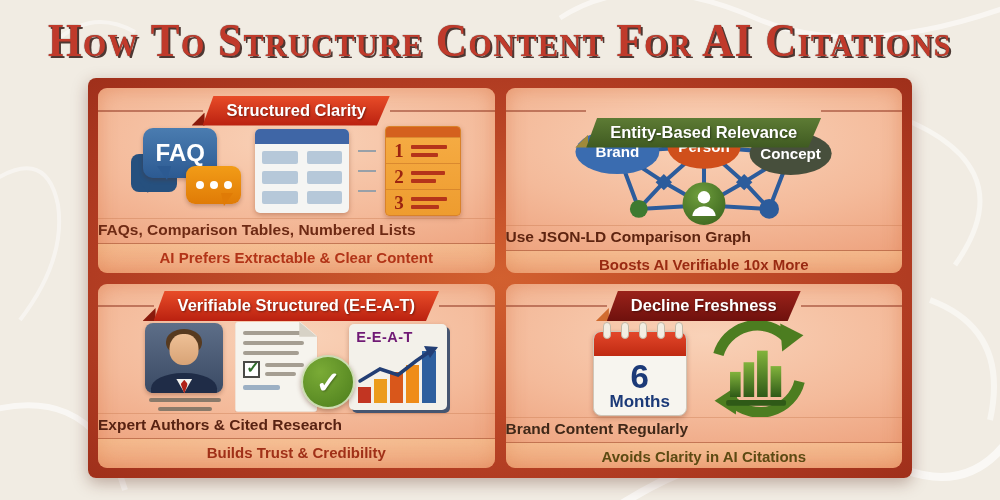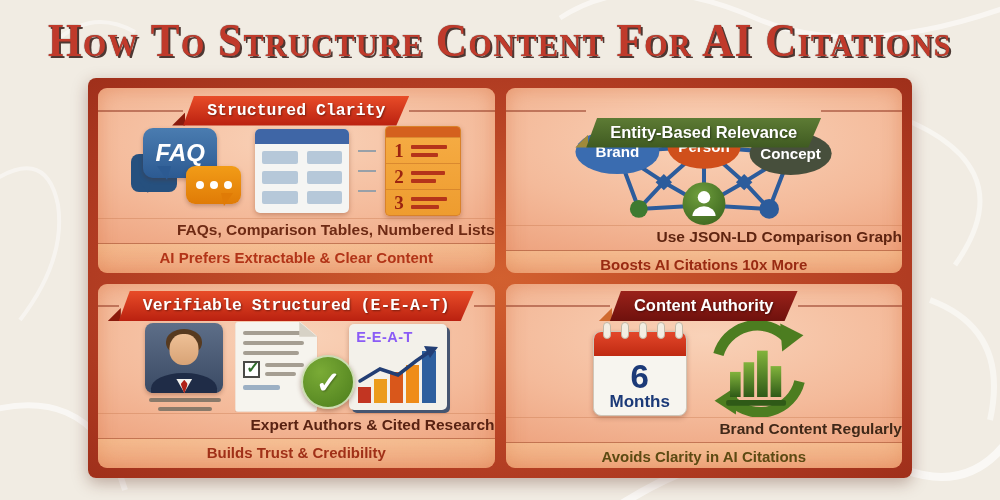--- a/index.html
+++ b/index.html
@@ -41,46 +41,46 @@
   .banner-row { display:flex; align-items:center; margin-top:8px; height:29px; flex:0 0 auto; }
   .hline { flex:1; height:2px; background:rgba(140,45,25,0.5); }
   .banner-wrap { position:relative; }
   .fold { position:absolute; left:-11px; bottom:0; width:13px; height:13px;
           clip-path:polygon(100% 0, 100% 100%, 0 100%); }
   .banner {
     position:relative; padding:5px 24px 6px; color:#fff; font-weight:bold; font-size:16.5px;
     text-shadow:1px 1px 2px rgba(0,0,0,0.4); white-space:nowrap;
     clip-path: polygon(11px 0, 100% 0, calc(100% - 13px) 100%, 0 100%);
   }
-  .b-red    { background:linear-gradient(180deg,#e84c28,#ba2110);font-family:Liberation Mono, monospace; }
+  .b-red    { background:linear-gradient(180deg,#e84c28,#ba2110); }
   .f-red    { background:#8a1a0c; }
   .b-green  { background:linear-gradient(180deg,#5d7b34,#3f5a21);margin-top:44px; }
   .f-green  { background:#a08a3a; }
   .b-maroon { background:linear-gradient(180deg,#9a221a,#6f110d); }
   .f-maroon { background:#d06b2f; }
 
   .icons { flex:1 1 auto; display:flex; align-items:center; justify-content:center; }
 
   .caption1 {
-    flex:0 0 auto; text-align:right; font-weight:bold; font-size:15.5px;
+    flex:0 0 auto; text-align:left; font-weight:bold; font-size:15.5px;
     padding:2px 0 4px; border-top:1px solid rgba(195,115,72,0.35);
   }
   .caption2 {
     flex:0 0 auto; text-align:center; font-weight:bold; font-size:15px;
     padding:5px 0 7px; border-top:1px solid rgba(150,60,30,0.5);
     background:linear-gradient(180deg, rgba(255,227,160,0.30), rgba(255,210,150,0.12));
   }
   .card1 .caption1{color:#6e2a14}.card1 .caption2{color:#b23418}
   .card2 .caption1{color:#5e2410}.card2 .caption2{color:#992a12}
   .card3 .caption1{color:#582212}.card3 .caption2{color:#a03018}
   .card4 .caption1{color:#402818}.card4 .caption2{color:#5c4a12}
 
   
   .icons1 { gap:14px; }
-  .faq-wrap { position:relative; width:110px; height:86px; flex:0 0 auto;font-style:italic; }
+  .faq-wrap { position:relative; width:110px; height:86px; flex:0 0 auto; }
   .bubble-back { position:absolute; left:0; top:26px; width:46px; height:38px;
     background:#26507e; border-radius:8px; }
   .bubble-back::after { content:''; position:absolute; left:8px; bottom:-10px;
     border:9px solid transparent; border-top:12px solid #26507e; border-right-width:3px; }
   .bubble-main { position:absolute; left:12px; top:0; width:74px; height:50px;
     background:linear-gradient(180deg,#4a7cb0,#2c5a92); border-radius:10px;
     display:flex; align-items:center; justify-content:center;
     color:#fff; font-weight:bold; font-size:24px; z-index:2;
     box-shadow:0 2px 4px rgba(90,40,20,0.3); }
   .bubble-main::after { content:''; position:absolute; left:14px; bottom:-12px;
@@ -150,21 +150,21 @@
   .bigcheck { width:54px; height:54px; border-radius:50%; z-index:4; flex:0 0 auto;
     background:radial-gradient(circle at 35% 30%, #7aab36, #4c7d1c);
     border:2px solid rgba(240,245,225,0.75);
     display:flex; align-items:center; justify-content:center;
     color:#fff; font-size:30px; font-weight:bold; text-shadow:1px 1px 2px rgba(0,0,0,0.3);
     align-self:flex-end; margin:0 -16px 4px -26px;
     box-shadow:0 2px 5px rgba(90,40,20,0.4); }
 
   .eeat { width:98px; height:86px; background:#f3f1ea; border-radius:5px; padding:5px 7px 4px;
     flex:0 0 auto; box-shadow:3px 3px 0 #465570, 0 2px 5px rgba(100,40,20,0.3); }
-  .eeat-label { color:#8b5cf6; font-weight:bold; font-size:14.5px; letter-spacing:0.5px; }
+  .eeat-label { color:#701a75; font-weight:bold; font-size:14.5px; letter-spacing:0.5px; }
 
   
   .icons4 { gap:16px; }
   .cal { width:94px; height:94px; position:relative; flex:0 0 auto; }
   .cal-body { position:absolute; top:9px; left:0; right:0; bottom:0;
     background:#f7f5ef; border-radius:8px; border:1px solid #cfc6b8;
     box-shadow:0 2px 5px rgba(100,40,20,0.3);
     display:flex; flex-direction:column; align-items:center; }
   .cal-head { width:100%; height:24px; border-radius:7px 7px 0 0;
     background:linear-gradient(180deg,#e3472a,#bf2a12); }
@@ -312,21 +312,21 @@
           <text x="58" y="36" text-anchor="middle" fill="#ffffff" font-size="17" font-weight="bold">Brand</text>
           <text x="155" y="30" text-anchor="middle" fill="#ffffff" font-size="17" font-weight="bold">Person</text>
           <text x="252" y="38" text-anchor="middle" fill="#ffffff" font-size="17" font-weight="bold">Concept</text>
           <circle cx="155" cy="88" r="24" fill="url(#gCenter)"></circle>
           <circle cx="155" cy="81" r="7" fill="#ffffff"></circle>
           <path d="M142,102 a13,11 0 0 1 26,0 z" fill="#ffffff"></path>
         </svg>
       </div>
 
       <div class="caption1">Use JSON-LD Comparison Graph</div>
-      <div class="caption2">Boosts AI Citations 10x More</div>
+      <div class="caption2">Boosts AI Verifiable 10x More</div>
     </section>
 
     <section class="card card3">
       <div class="banner-row">
         <div class="hline"></div>
         <div class="banner-wrap">
           <i class="fold f-red"></i>
           <div class="banner b-red">
             <span>Verifiable Structured (E-E-A-T)</span>
           </div>
@@ -383,21 +383,21 @@
       <div class="caption1">Expert Authors &amp; Cited Research</div>
       <div class="caption2">Builds Trust &amp; Credibility</div>
     </section>
 
     <section class="card card4">
       <div class="banner-row">
         <div class="hline"></div>
         <div class="banner-wrap">
           <i class="fold f-maroon"></i>
           <div class="banner b-maroon">
-            <span>Content Authority</span>
+            <span>Decline Freshness</span>
           </div>
         </div>
         <div class="hline"></div>
       </div>
 
       <div class="icons icons4">
         <div class="cal">
           <span class="peg" style="left:10px"></span>
           <span class="peg" style="left:28px"></span>
           <span class="peg" style="left:46px"></span>

